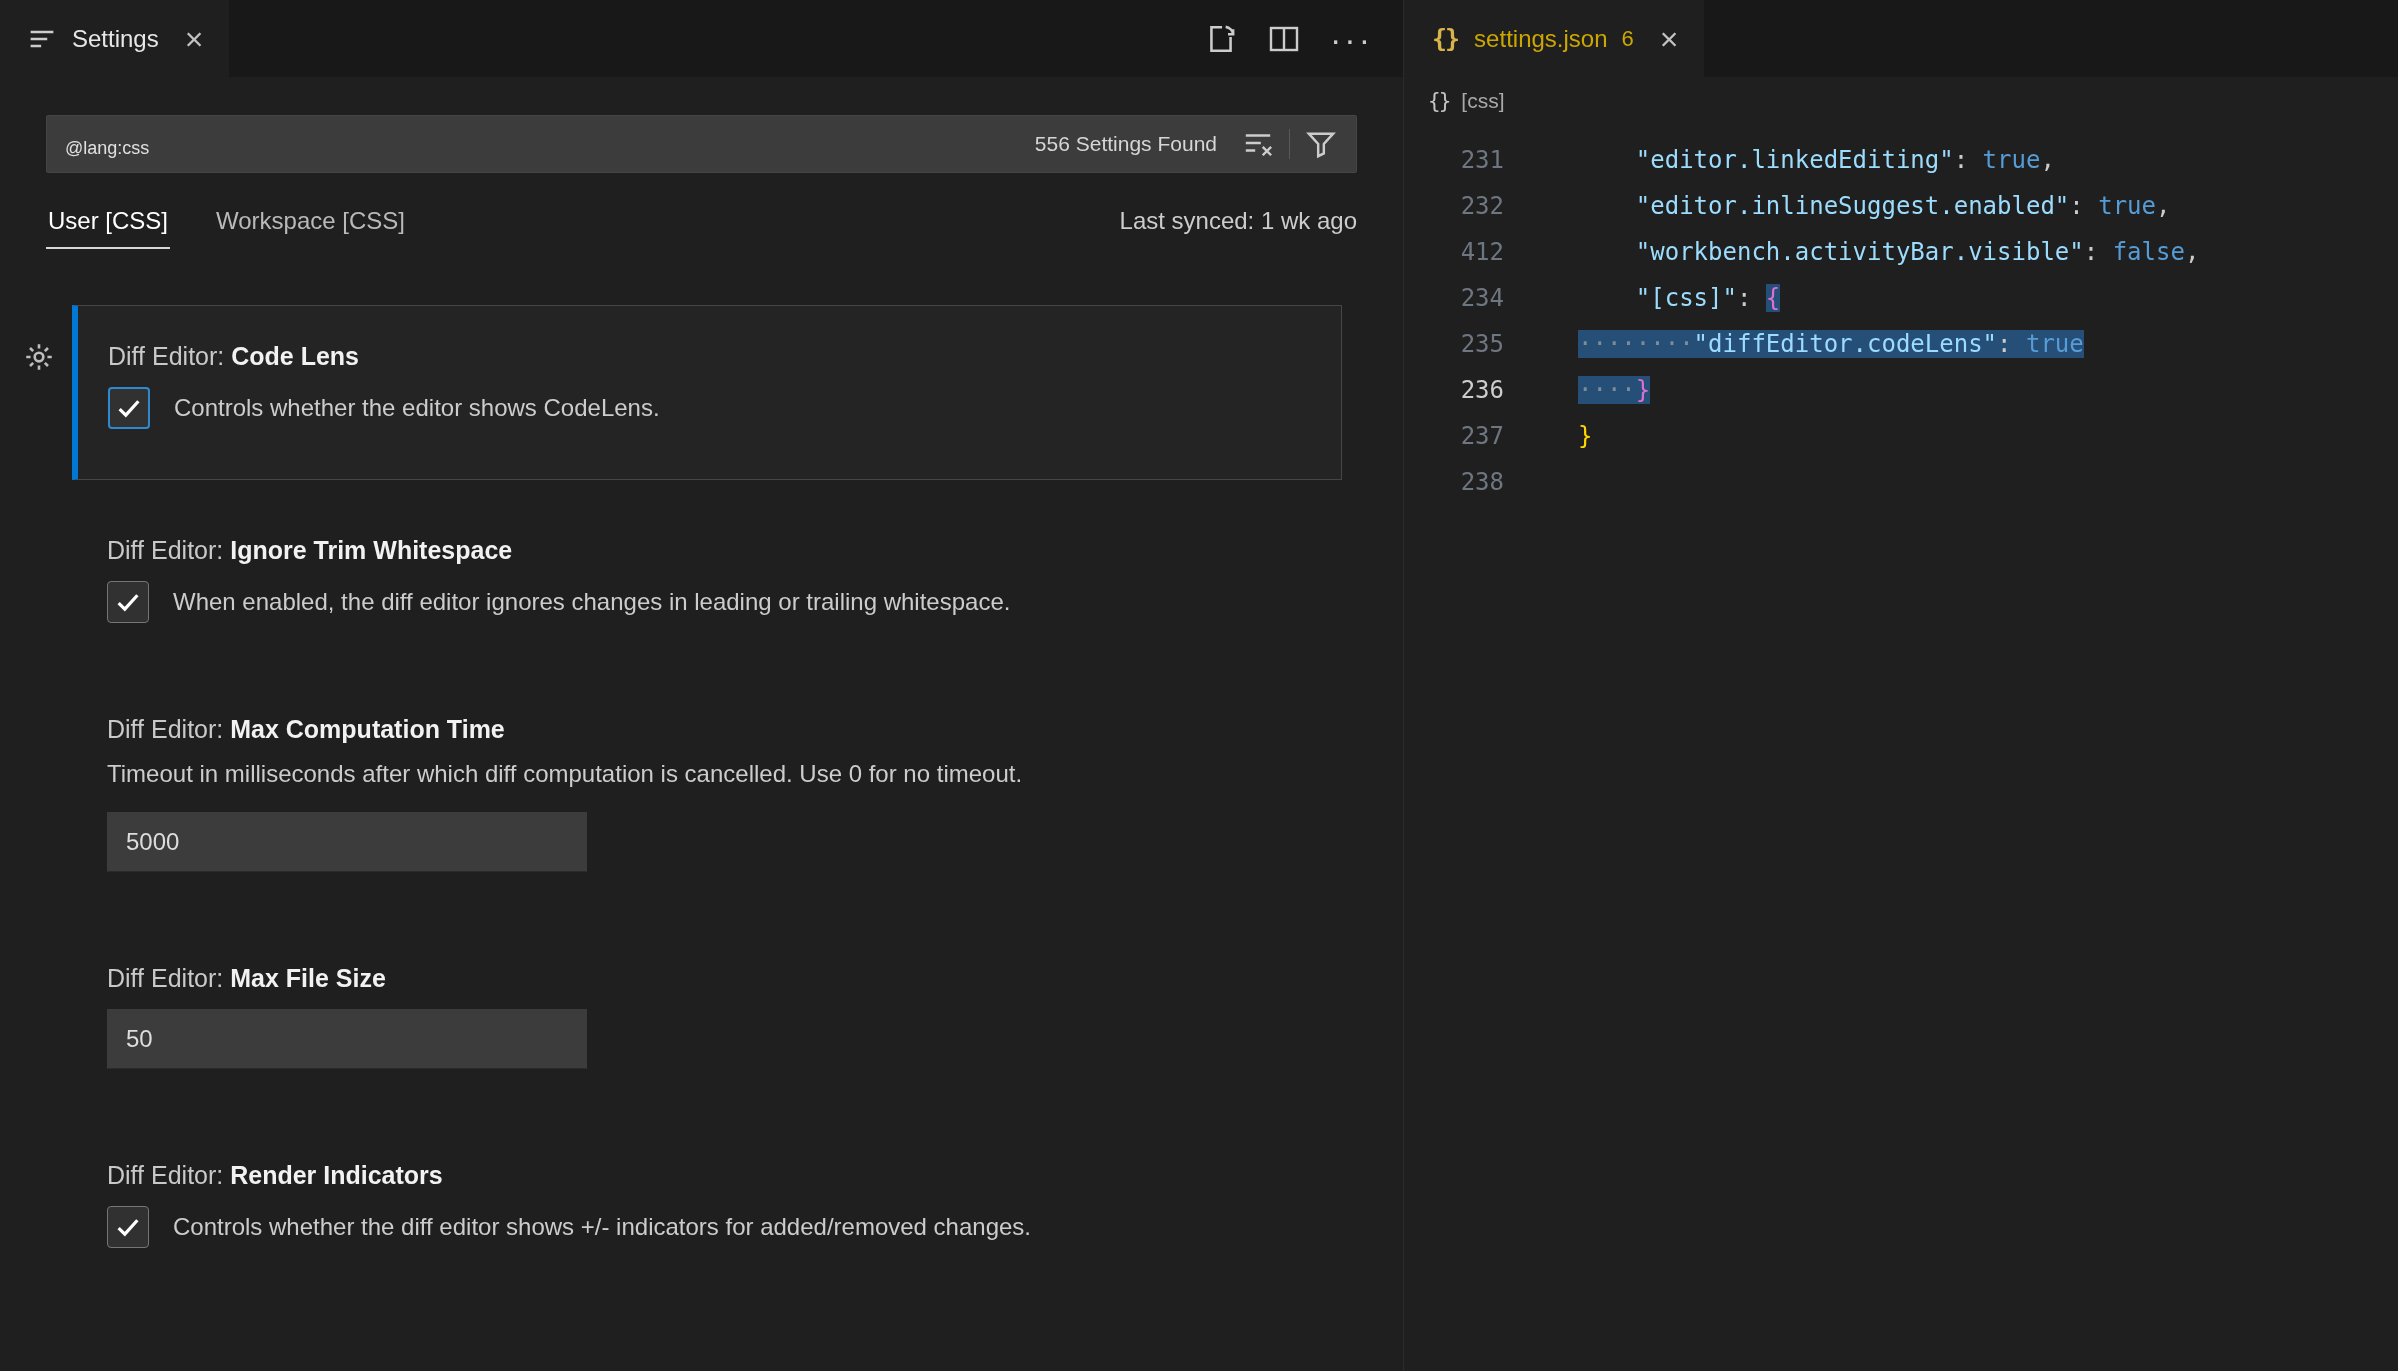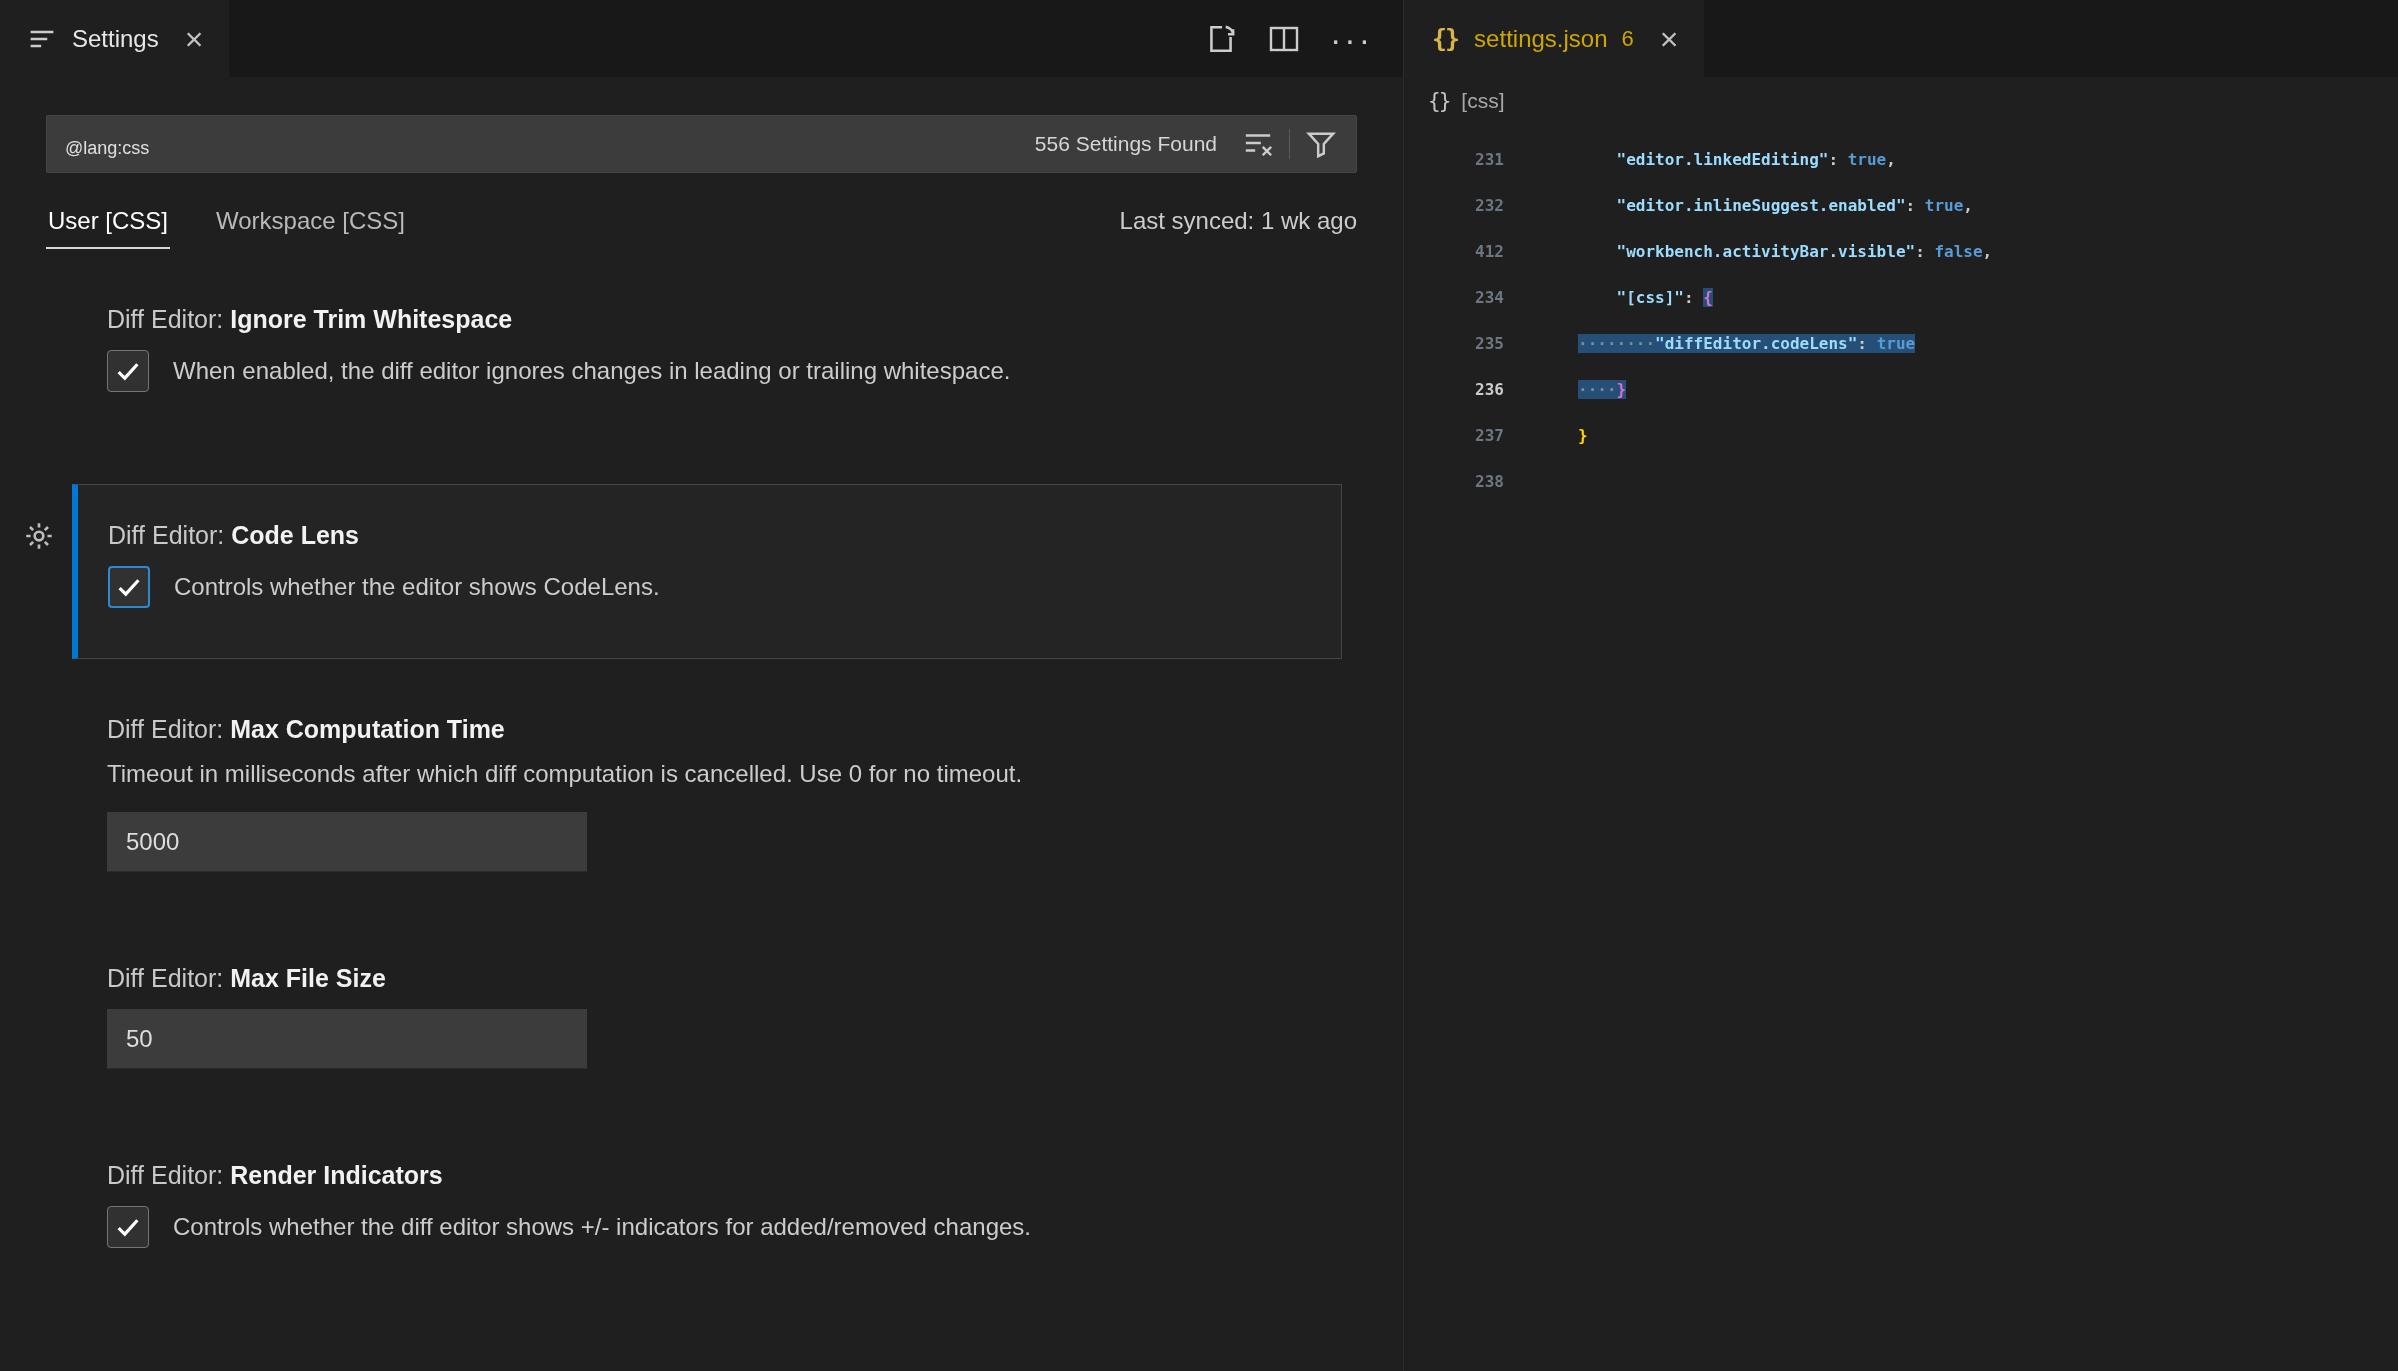--- a/index.html
+++ b/index.html
@@ -55,21 +55,21 @@
   .desc { font-size: 24px; color: #cccccc; }
   .desc.block { margin: 6px 0 24px 0; }
 
   .num-input { width: 480px; height: 60px; background: #3c3c3c; border: 1px solid #3c3c3c; border-bottom: 1px solid #2a2a2a; color: #dddddd; font-size: 24px; font-family: "Liberation Sans", sans-serif; padding: 0 18px; outline: none; }
 
   
   .breadcrumb { height: 48px; display: flex; align-items: center; gap: 12px; padding: 0 24px; font-size: 21px; color: #a9a9a9; }
   .breadcrumb .json-icon-sm { font-family: "DejaVu Sans Mono", monospace; font-size: 21px; color: #c5c5c5; letter-spacing: -2px; }
 
   
-  .code-area { padding-top: 12px; font-family: "DejaVu Sans Mono", monospace; font-size: 16px; line-height: 46px; flex: 1; font-weight: bold; }
+  .code-area { padding-top: 12px; font-family: "DejaVu Sans Mono", monospace; font-size: 24px; line-height: 46px; flex: 1; }
   .code-line { display: flex; height: 46px; }
   .ln { width: 100px; flex: 0 0 100px; text-align: right; color: #6e7681; user-select: none; }
   .ln.current { color: #cccccc; }
   .lc { padding-left: 74px; white-space: pre; color: #cccccc; }
   .tok-key { color: #9cdcfe; }
   .tok-bool { color: #569cd6; }
   .tok-b1 { color: #ffd700; }
   .tok-b2 { color: #da70d6; }
   .tok-ws { color: #7e8c98; }
   .tok-plain { color: #cccccc; }
@@ -129,52 +129,52 @@
         </span>
       </div>
 
       <div class="scope-row">
         <span class="scope-tab active">User [CSS]</span>
         <span class="scope-tab">Workspace [CSS]</span>
         <span class="last-synced">Last synced: 1 wk ago</span>
       </div>
 
       <div class="settings-list">
-
-        <div class="setting">
-          <div class="setting-title"><span class="setting-category">Diff Editor: </span><span class="setting-name">Ignore Trim Whitespace</span></div>
-          <div class="control-row">
-            <span class="checkbox">
-              <svg width="30" height="30" viewBox="0 0 16 16" fill="none" stroke="#ffffff" stroke-width="1.7">
-                  <path d="M3 8.6l3.3 3.2L13 4.4"></path>
-                </svg>
-            </span>
-            <span class="desc">When enabled, the diff editor ignores changes in leading or trailing whitespace.</span>
-          </div>
-        </div>
 
         <div class="setting selected">
           <span class="gear-wrap">
             <svg width="30" height="30" viewBox="0 0 16 16" fill="none" stroke="#bdbdbd" stroke-width="1.4">
                 <circle cx="8" cy="8" r="2.3"></circle>
                 <path d="M8 1.2v2.3 M8 12.5v2.3 M1.2 8h2.3 M12.5 8h2.3 M3.2 3.2l1.7 1.7 M11.1 11.1l1.7 1.7 M12.8 3.2l-1.7 1.7 M4.9 11.1l-1.7 1.7"></path>
               </svg>
           </span>
           <div class="setting-title"><span class="setting-category">Diff Editor: </span><span class="setting-name">Code Lens</span></div>
           <div class="control-row">
             <span class="checkbox focused">
               <svg width="30" height="30" viewBox="0 0 16 16" fill="none" stroke="#ffffff" stroke-width="1.7">
                   <path d="M3 8.6l3.3 3.2L13 4.4"></path>
                 </svg>
             </span>
             <span class="desc">Controls whether the editor shows CodeLens.</span>
           </div>
         </div>
 
         <div class="setting">
+          <div class="setting-title"><span class="setting-category">Diff Editor: </span><span class="setting-name">Ignore Trim Whitespace</span></div>
+          <div class="control-row">
+            <span class="checkbox">
+              <svg width="30" height="30" viewBox="0 0 16 16" fill="none" stroke="#ffffff" stroke-width="1.7">
+                  <path d="M3 8.6l3.3 3.2L13 4.4"></path>
+                </svg>
+            </span>
+            <span class="desc">When enabled, the diff editor ignores changes in leading or trailing whitespace.</span>
+          </div>
+        </div>
+
+        <div class="setting">
           <div class="setting-title"><span class="setting-category">Diff Editor: </span><span class="setting-name">Max Computation Time</span></div>
           <div class="desc block">Timeout in milliseconds after which diff computation is cancelled. Use 0 for no timeout.</div>
           <input class="num-input" type="text" value="5000" style="">
         </div>
 
         <div class="setting">
           <div class="setting-title"><span class="setting-category">Diff Editor: </span><span class="setting-name">Max File Size</span></div>
           <input class="num-input" type="text" value="50" style="">
         </div>
 

